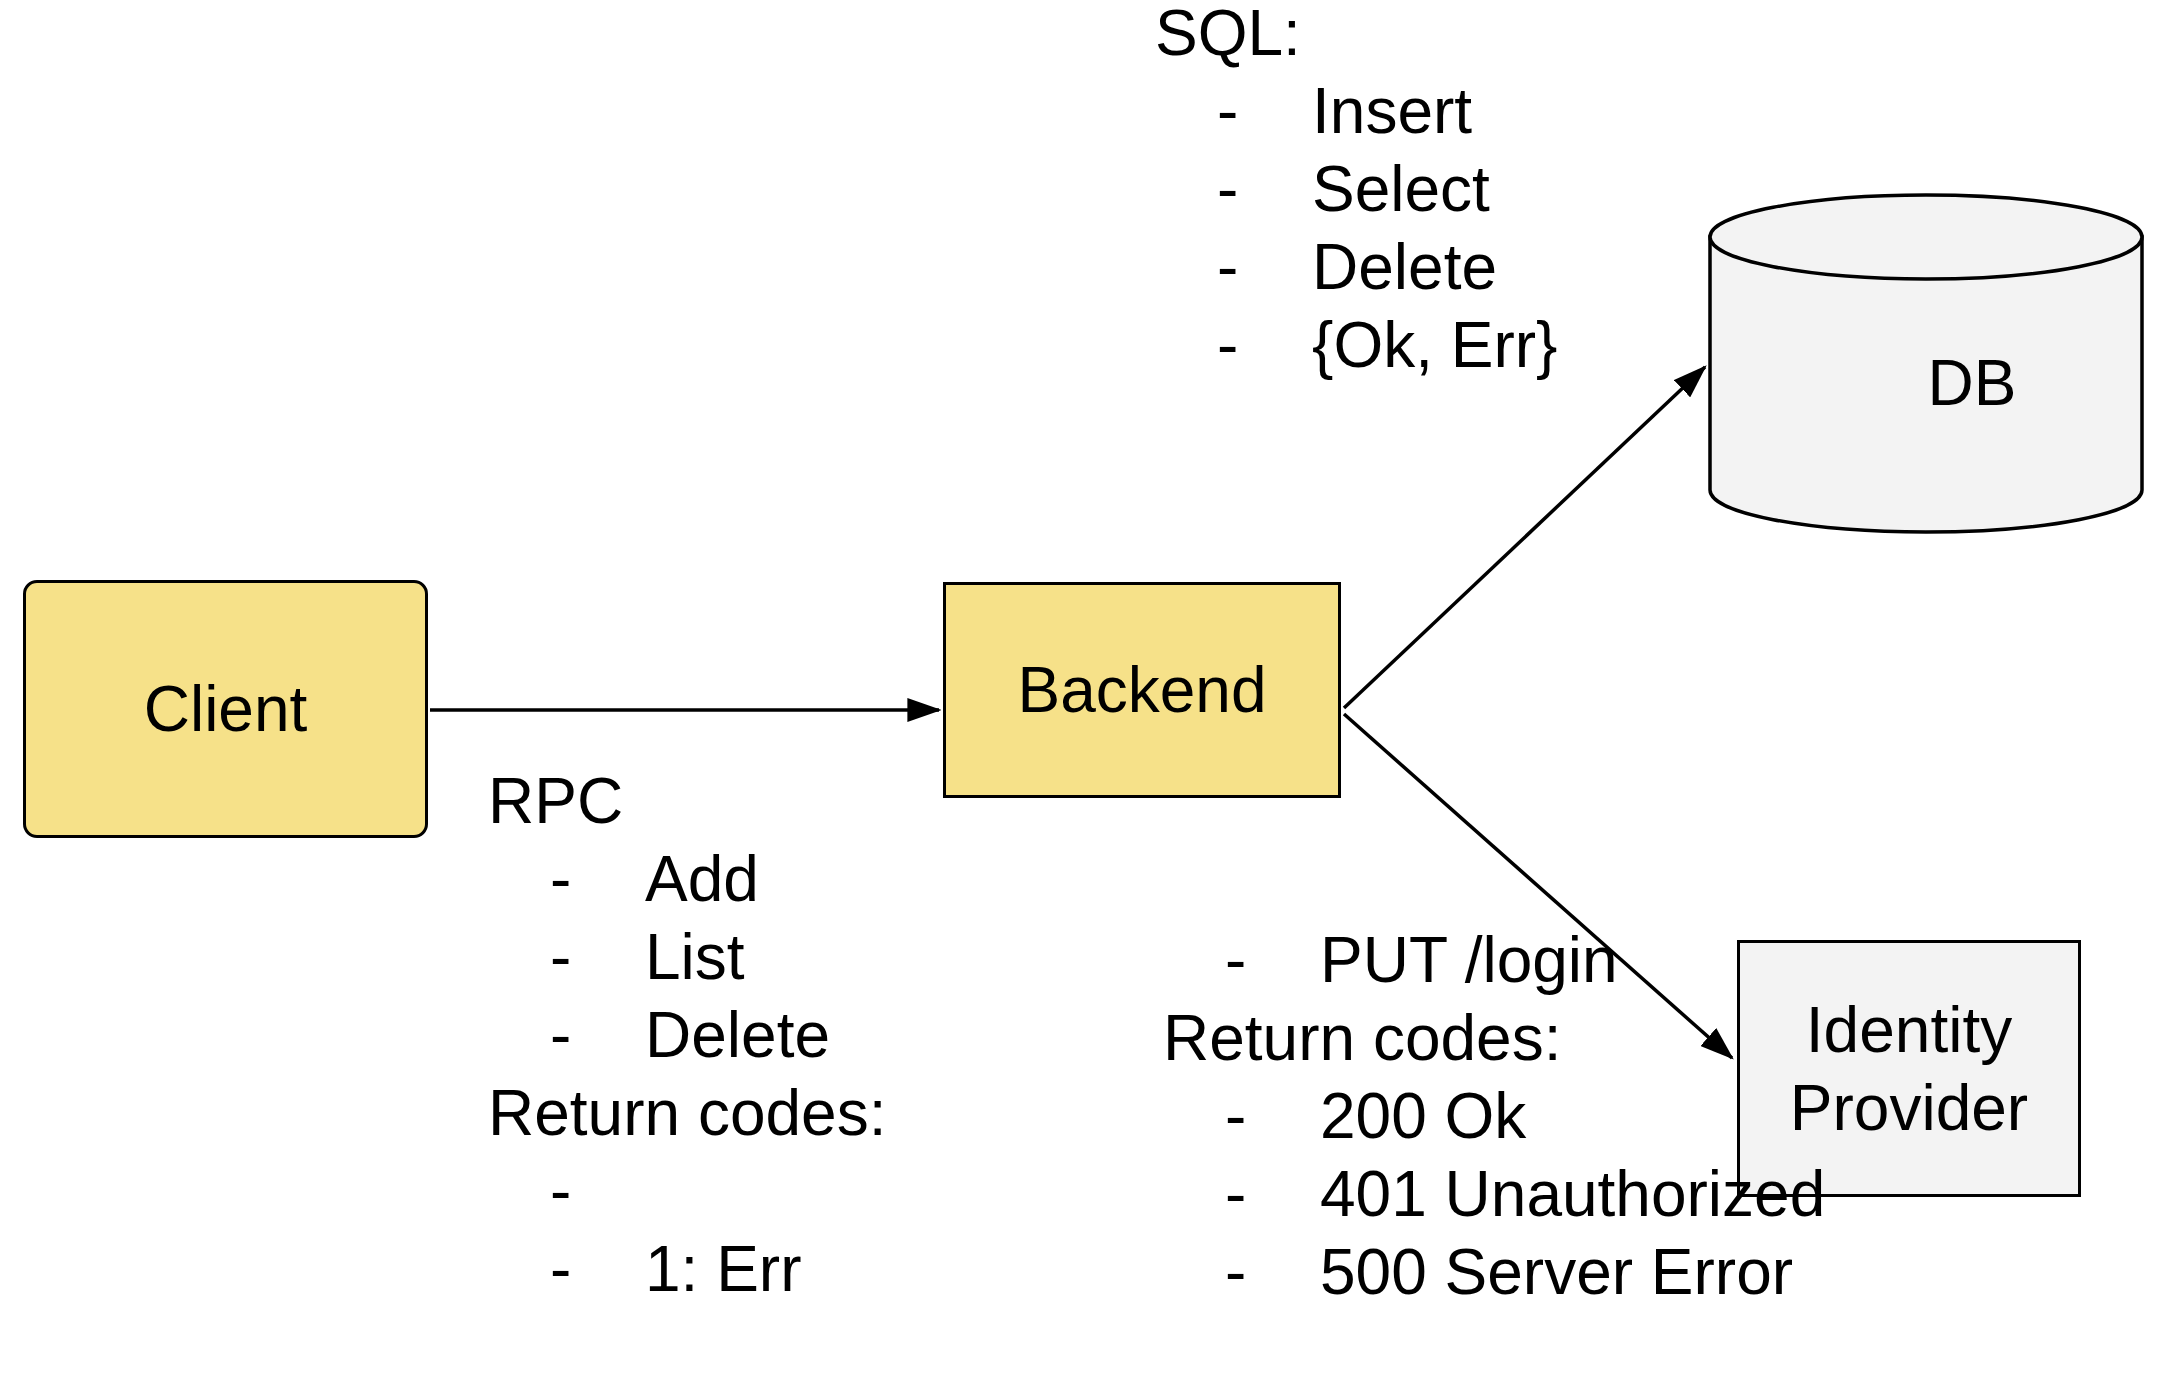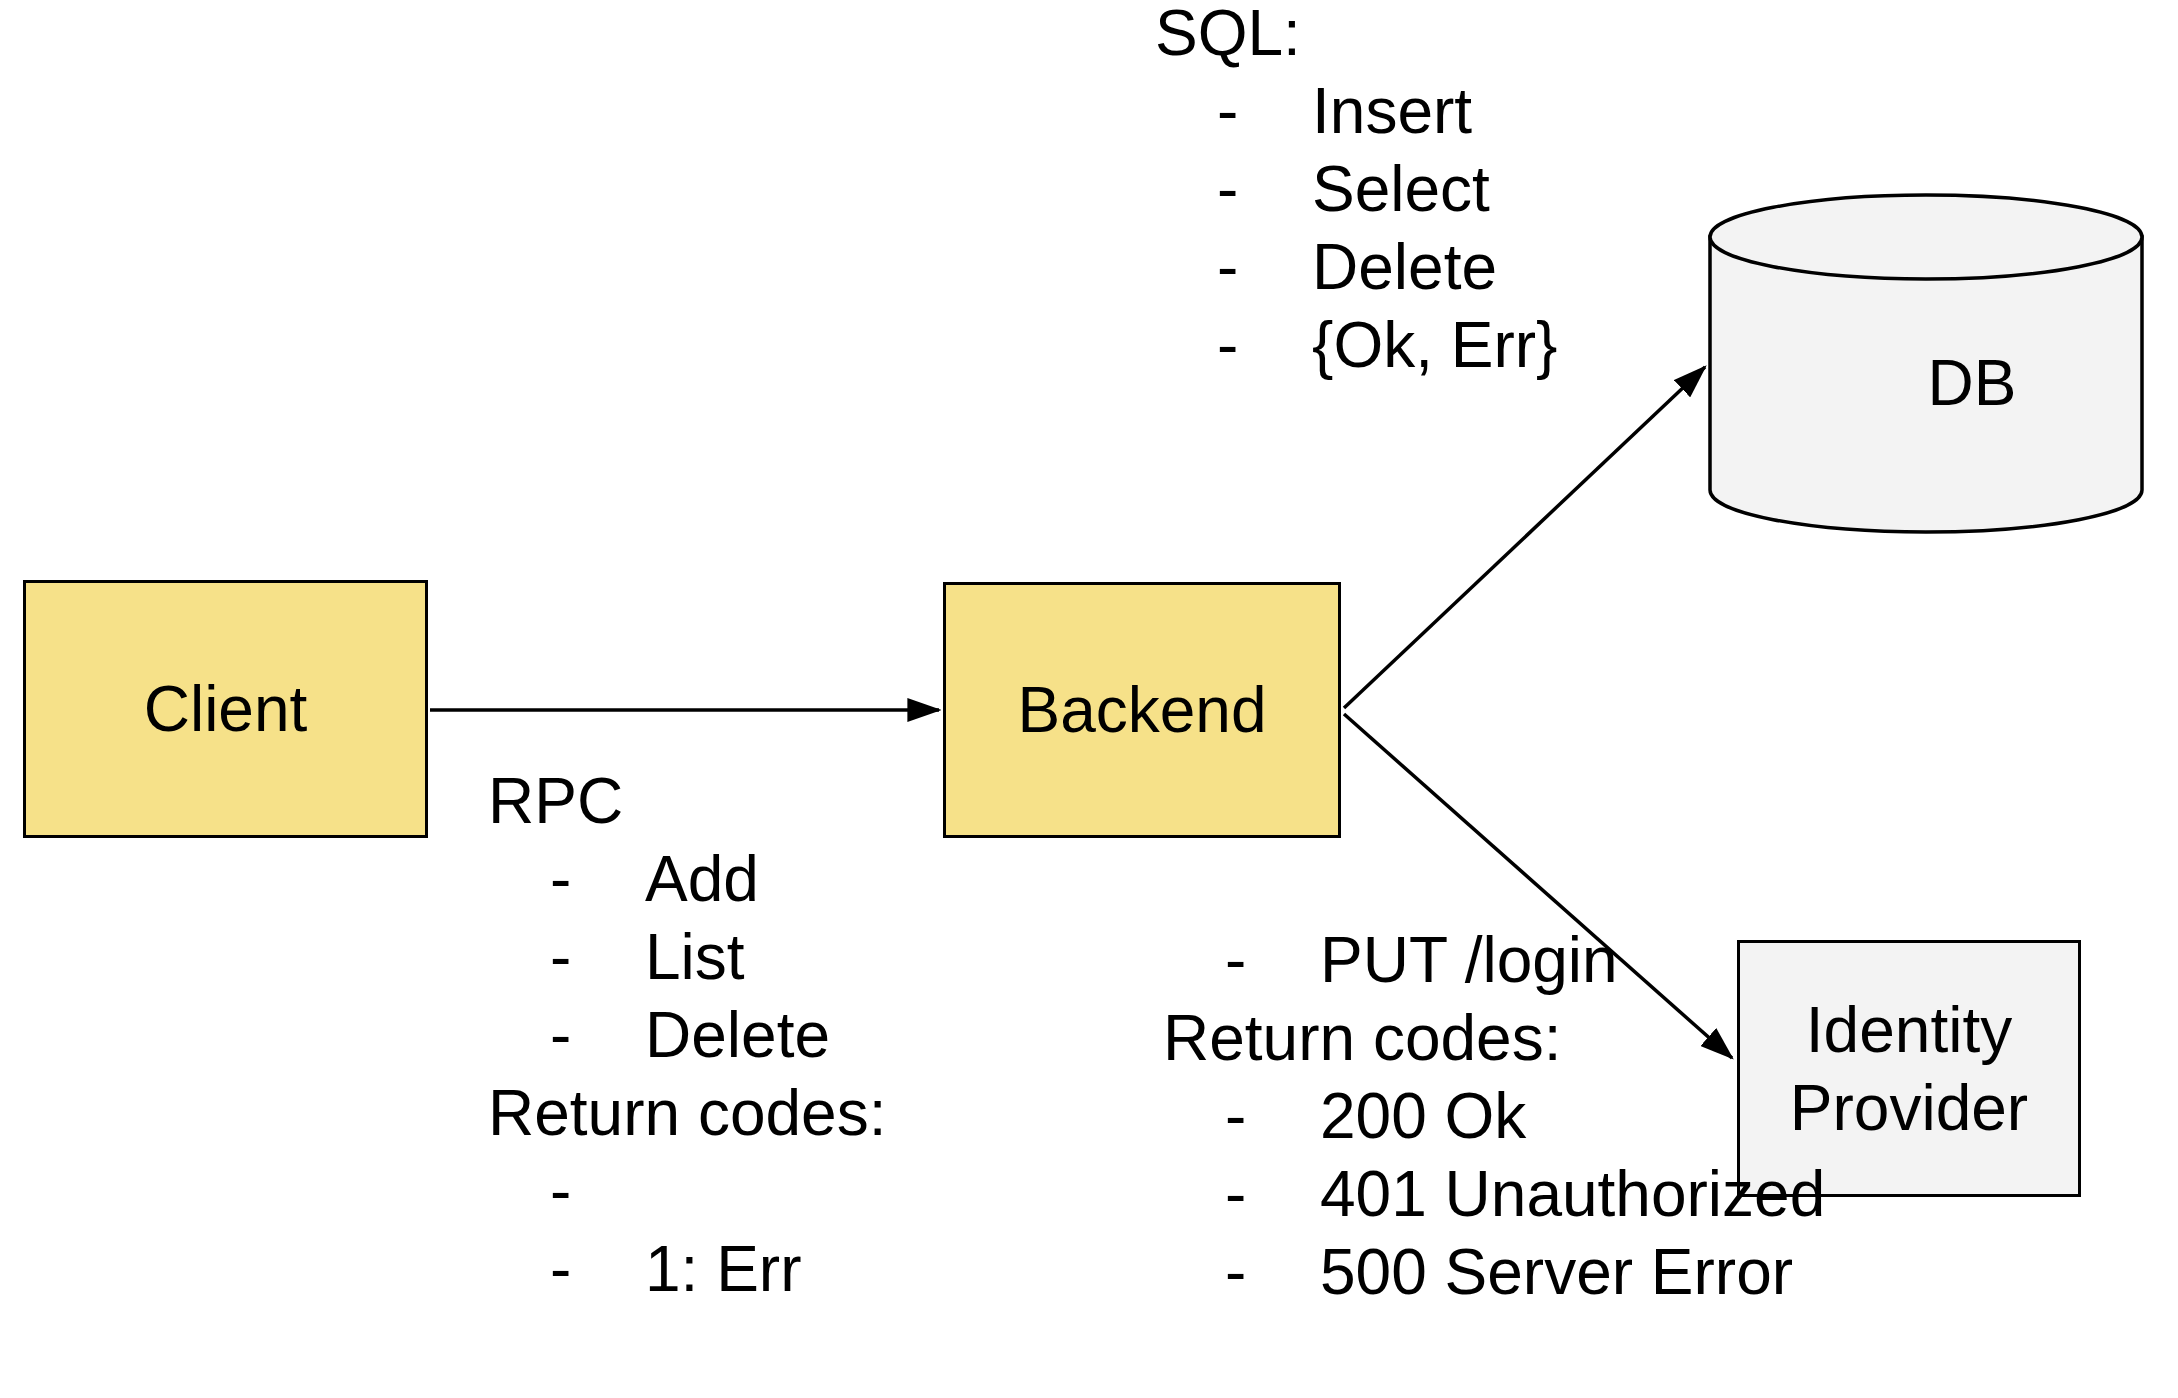--- a/index.html
+++ b/index.html
@@ -52,25 +52,25 @@
     <line class="edge" x1="430" y1="710" x2="939" y2="710" marker-end="url(#arrowhead)"></line>
     <line class="edge" x1="1344" y1="708" x2="1705" y2="367" marker-end="url(#arrowhead)"></line>
     <line class="edge" x1="1344" y1="714" x2="1732" y2="1058" marker-end="url(#arrowhead)"></line>
 
     <g>
       <path class="cyl" d="M1710 237 L1710 490 A216 42 0 0 0 2142 490 L2142 237 Z"></path>
       <ellipse class="cyl" cx="1926" cy="237" rx="216" ry="42"></ellipse>
     </g>
   </svg>
 
-  <div class="node yellow" style="left:23px;top:580px;width:405px;height:258px;">
+  <div class="node yellow" style="left:23px;top:580px;width:405px;height:258px;border-radius:14px;">
     <span class="node-label">Client</span>
   </div>
 
-  <div class="node yellow" style="left:943px;top:582px;width:398px;height:256px;">
+  <div class="node yellow" style="left:943px;top:582px;width:398px;height:216px;">
     <span class="node-label">Backend</span>
   </div>
 
   <div class="db-label">DB</div>
 
   <div class="node gray" style="left:1737px;top:940px;width:344px;height:257px;">
     <span class="node-label">Identity Provider</span>
   </div>
 
   <div class="ann" style="left:488px;top:744px;margin-top:18px;">

